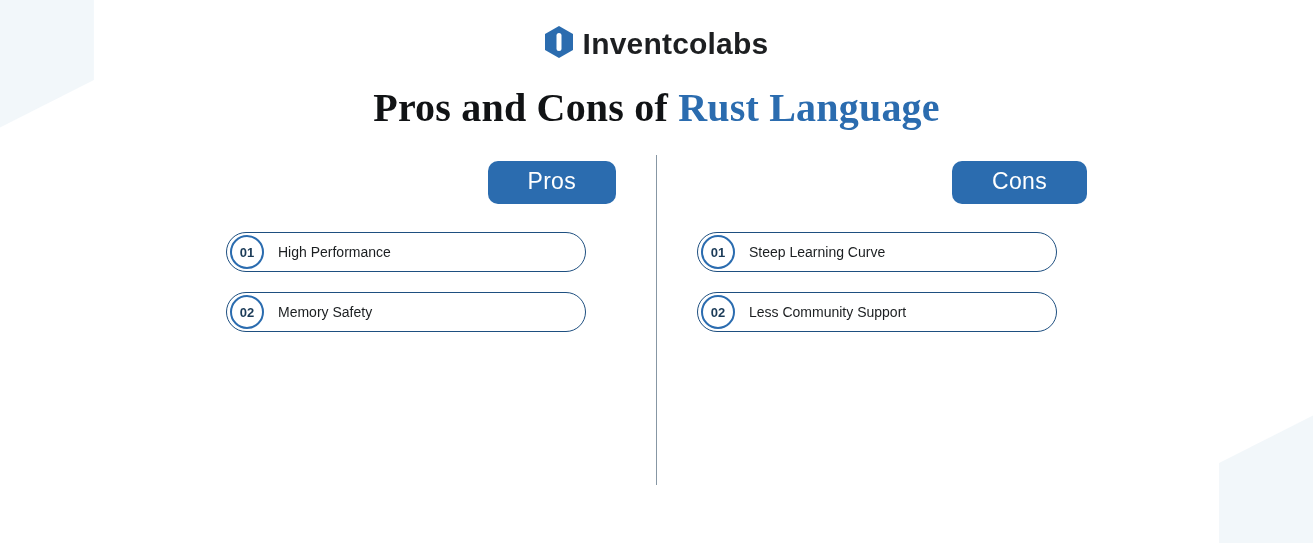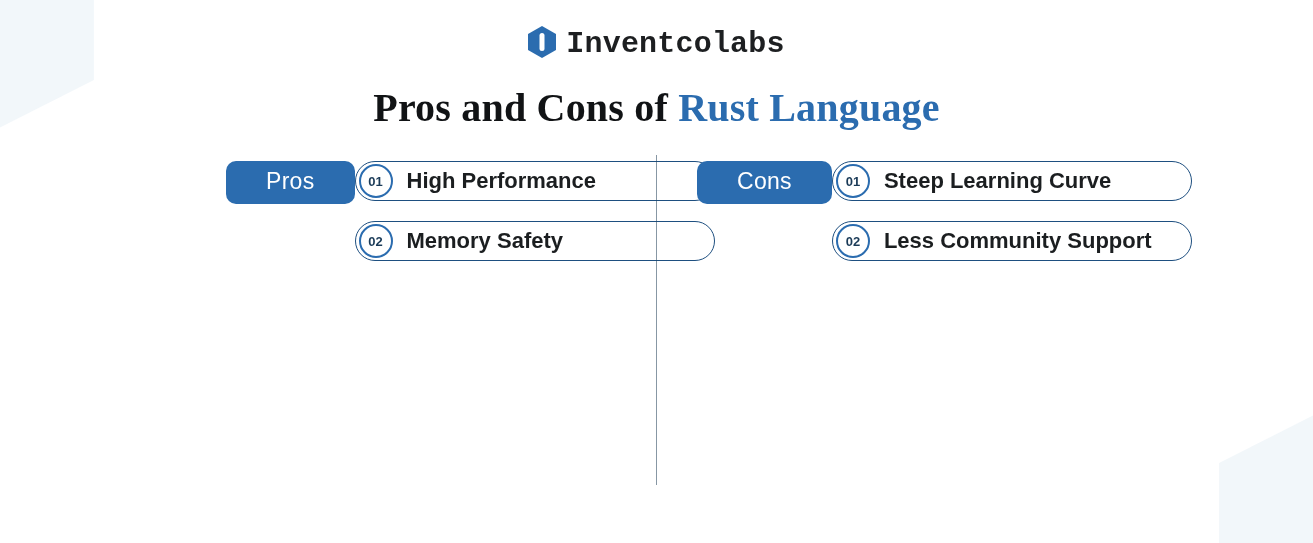--- a/index.html
+++ b/index.html
@@ -38,21 +38,20 @@
     align-items:center;
     justify-content:center;
     gap:10px;
     padding-top:26px;
   }
   .brand-name{
     font-size:30px;
     font-weight:700;
     color:#1d1f21;
     letter-spacing:0.2px;
-    font-family:Liberation Mono, monospace;
   }
 
   h1.title{
     position:relative;
     z-index:1;
     text-align:center;
     font-size:40px;
     font-weight:800;
     margin:22px 0 30px 0;
     color:var(--dark);
@@ -65,22 +64,22 @@
     position:relative;
     z-index:1;
     display:flex;
     justify-content:center;
     align-items:flex-start;
     gap:0;
   }
   .col{
     width:470px;
     display:flex;
-    flex-direction:row;
-    align-items:flex-start;
+    flex-direction:column;
+    align-items:flex-end;
     padding:0 40px;
     box-sizing:border-box;
   }
   .divider{
     width:1px;
     align-self:stretch;
     min-height:330px;
     background:#25415a;
     opacity:0.55;
     margin-top:-6px;
@@ -124,22 +123,22 @@
     display:flex;
     align-items:center;
     justify-content:center;
     font-size:13px;
     font-weight:700;
     color:#1b3b58;
     flex:0 0 auto;
     background:#fff;
   }
   .pill-label{
-    font-size:22px;
-    font-weight:700;
+    font-size:14px;
+    font-weight:400;
     color:#1b1e20;
   }
 </style>
 </head>
 <body>
 
 <div class="hex hex-tl"></div>
 <div class="hex hex-br"></div>
 
 <div class="brand">

